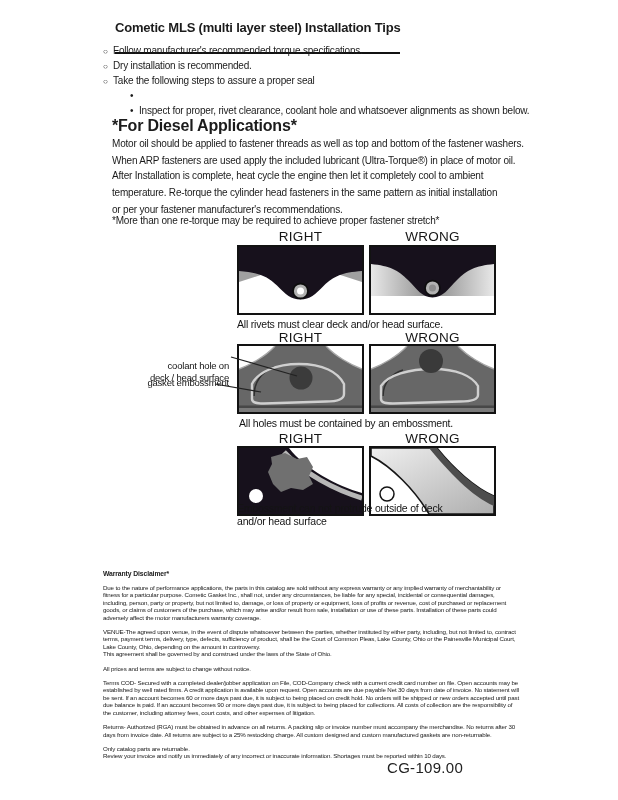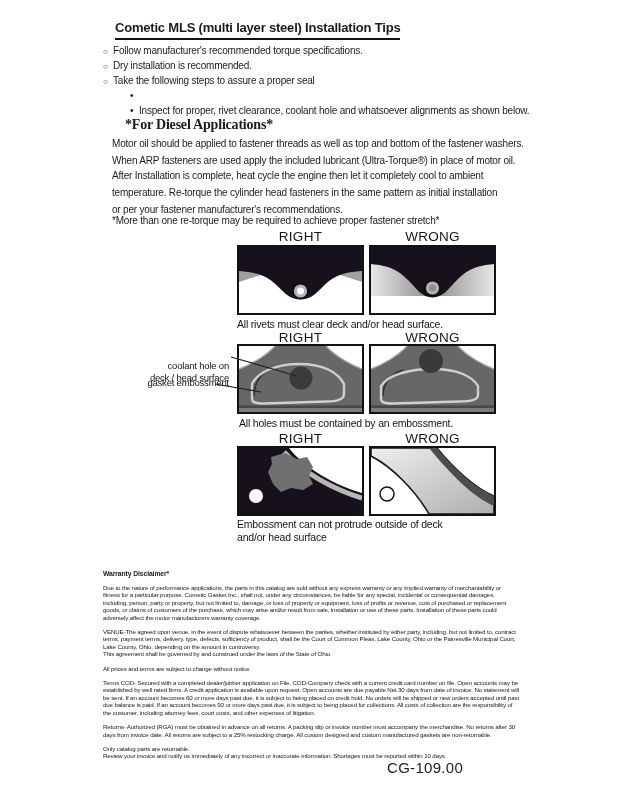--- a/index.html
+++ b/index.html
@@ -5,30 +5,30 @@
   html,body{margin:0;padding:0;background:#e9e9e9;}
   .page{
     position:relative;width:618px;height:800px;background:#ffffff;
     font-family:"Liberation Sans",sans-serif;color:#1b1b1b;overflow:hidden;
     margin:0 auto;
   }
   .abs{position:absolute;}
   
   .title{
     left:115px;top:20px;font-size:13px;font-weight:bold;letter-spacing:-.2px;
-    border-bottom:2px solid #111;padding-bottom:3px;white-space:nowrap;
+    border-bottom:2px solid #111;padding-bottom:17px;white-space:nowrap;
   }
   
   .bullets{left:103px;top:44px;width:440px;font-size:10px;letter-spacing:-.2px;}
   .bullet-row{display:flex;line-height:14.5px;}
   .marker-o{width:10px;font-size:8px;line-height:15px;color:#1b1b1b;}
   .sub{padding-left:27px;}
   .marker-dot{width:9px;font-size:10px;line-height:14.5px;}
   
-  .diesel-heading{left:125px;top:117px;font-size:14px;font-weight:bold;letter-spacing:-.2px;font-family:Liberation Serif, serif;}
+  .diesel-heading{left:112px;top:117px;font-size:16px;font-weight:bold;letter-spacing:-.2px;}
   .para{font-size:10px;line-height:17px;letter-spacing:-.2px;white-space:pre-line;}
   .p-oil{left:112px;top:135px;width:420px;}
   .p-retorque{left:112px;top:167px;width:420px;}
   .p-note{left:112px;top:212px;width:420px;}
   
   .dlabel{width:127px;text-align:center;font-size:13.5px;letter-spacing:.3px;color:#161616;}
   .dbox{
     width:123px;height:66px;border:2px solid #121212;background:#fff;
   }
   .dbox svg{display:block;width:100%;height:100%;}
@@ -168,21 +168,21 @@
           <stop offset="0" stop-color="#efefef"></stop>
             <stop offset="1" stop-color="#aeaeae"></stop>
         </linearGradient>
       </defs>
       <rect width="123" height="66" fill="#ffffff"></rect>
       <path d="M0,8 C20,18 44,42 58,66 H123 V48 C104,40 82,20 66,0 H0 Z" fill="url(#g3)" stroke="#161616" stroke-width="1.6"></path>
       <path d="M66,0 C82,20 104,40 123,48 V58 C100,48 78,24 58,0 Z" fill="#4d4d4d"></path>
       <circle cx="16" cy="46" r="7" fill="#ffffff" stroke="#141414" stroke-width="1.5"></circle>
     </svg>
   </div>
-  <div class="abs caption" style="left:237px;top:518px;">Embossment can not protrude outside of deck
+  <div class="abs caption" style="left:237px;top:502px;">Embossment can not protrude outside of deck
 and/or head surface</div>
 
   <svg class="abs overlay" width="618" height="800">
     <line x1="231" y1="357" x2="297" y2="376" stroke="#222" stroke-width="1.2"></line>
     <line x1="215" y1="384" x2="261" y2="392" stroke="#222" stroke-width="1.2"></line>
   </svg>
 
   <div class="abs warranty">
     <h3>Warranty Disclaimer*</h3>
     <p>Due to the nature of performance applications, the parts in this catalog are sold without any express warranty or any implied warranty of merchantability or fitness for a particular purpose.  Cometic Gasket Inc., shall not, under any circumstances, be liable for any special, incidental or consequential damages, including, person, party or property, but not limited to, damage, or loss of property or equipment, loss of profits or revenue, cost of purchased or replacement goods, or claims of customers of the purchase, which may arise and/or result from sale, installation or use of these parts.  Installation of these parts could adversely affect the motor manufacturers warranty coverage.</p>

